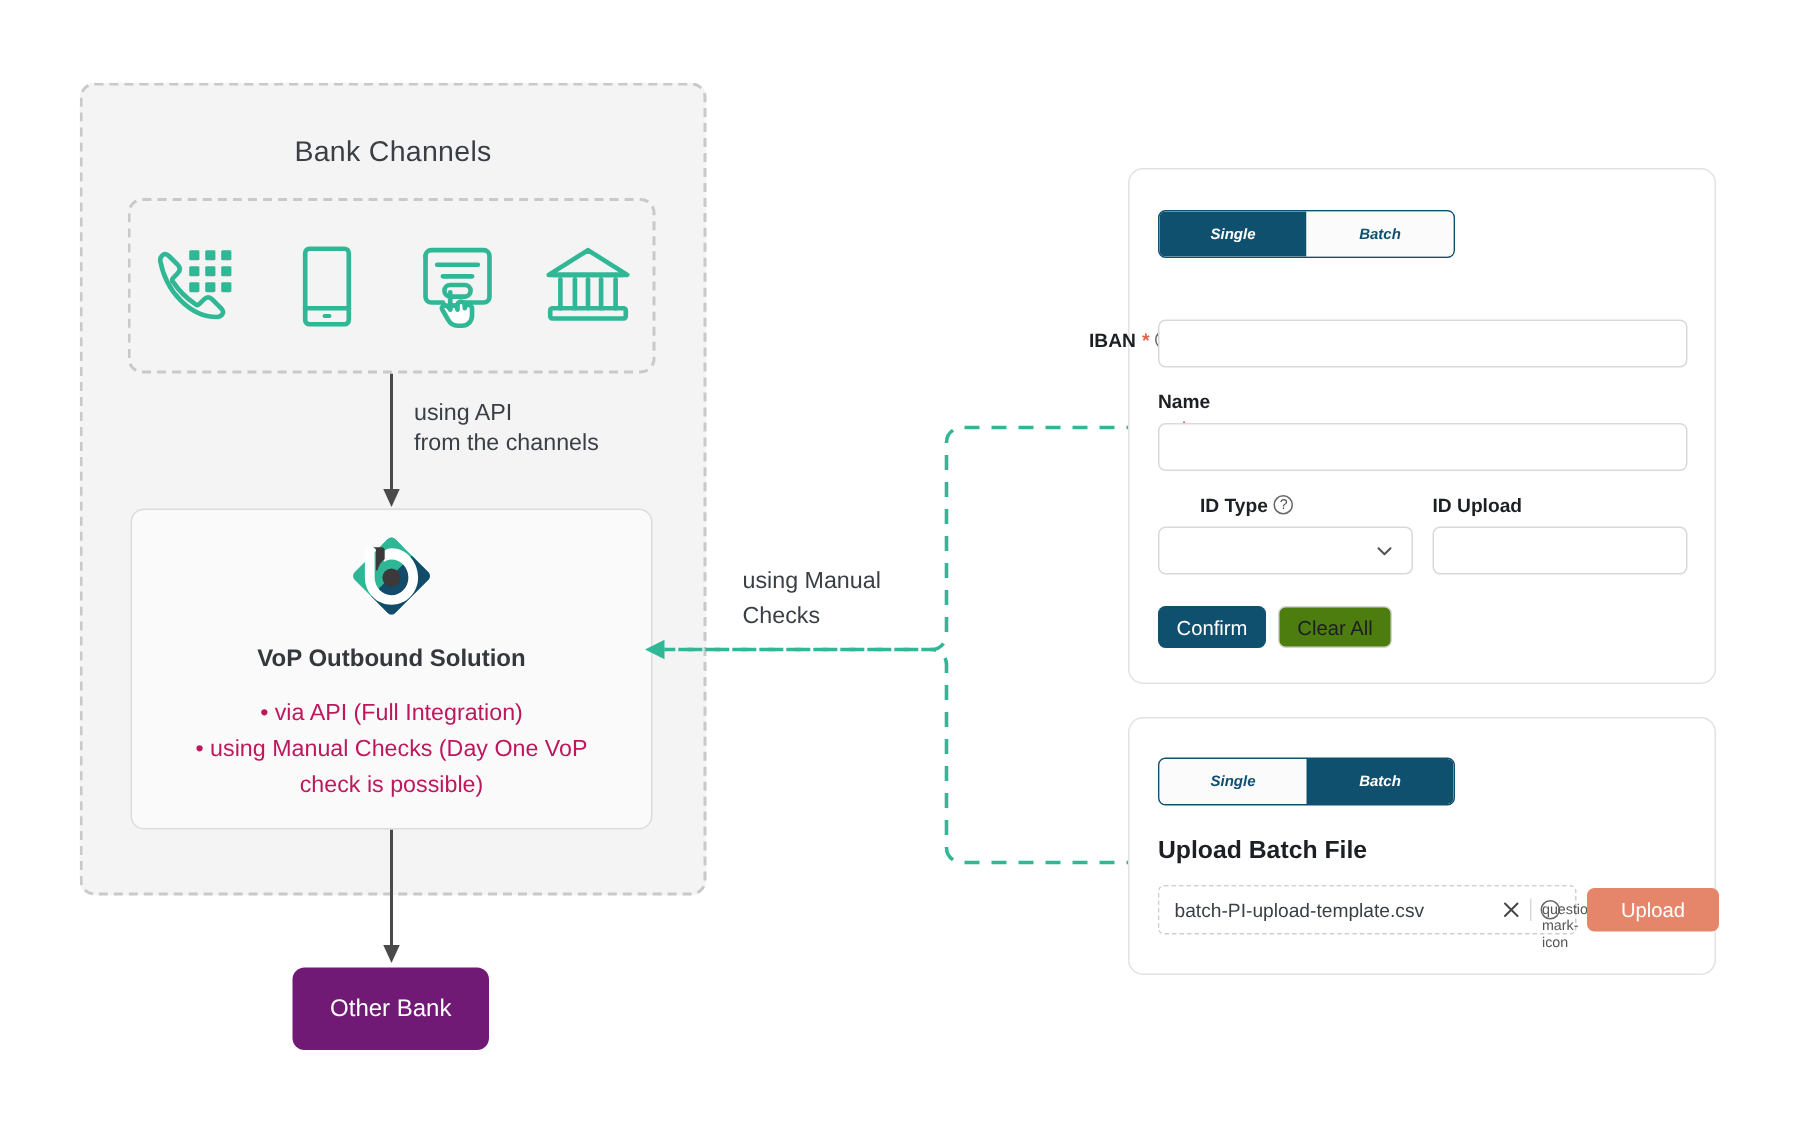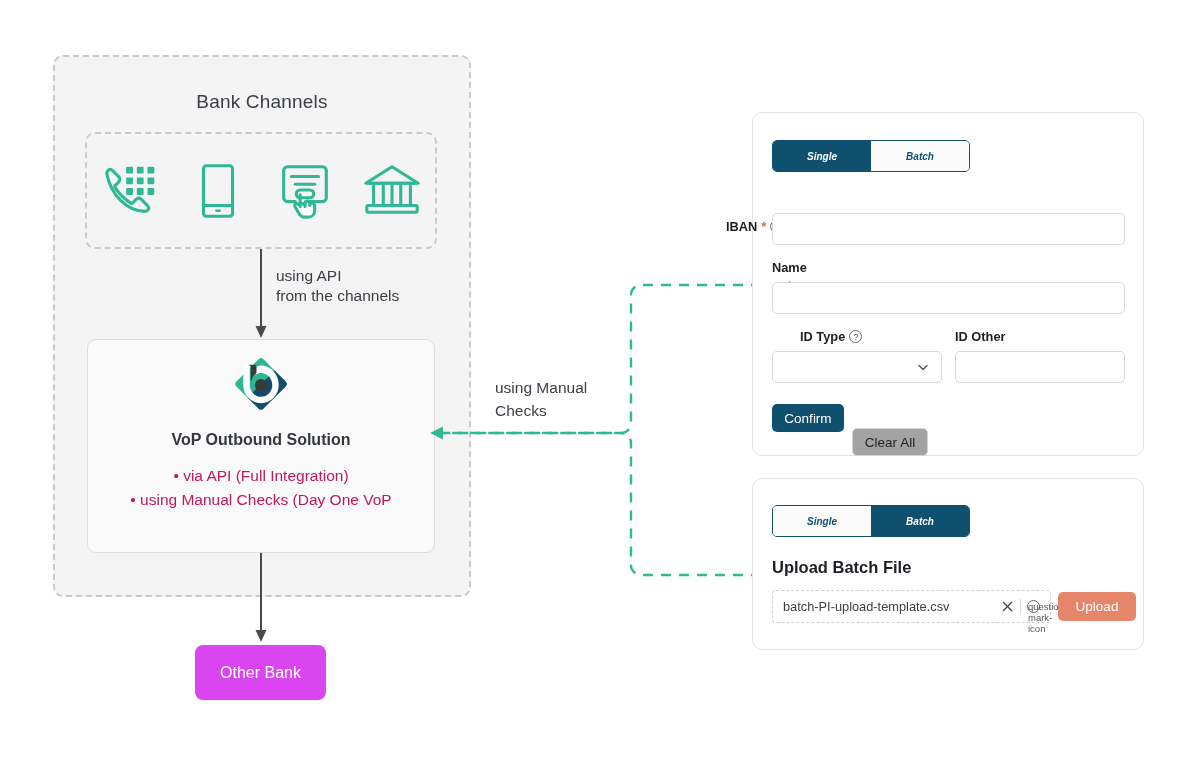--- a/index.html
+++ b/index.html
@@ -59,21 +59,21 @@
     text-align: center; font-size: 15.5px; line-height: 24px; color: #be185d;
   }
   .vop-bullets li { list-style: none; }
 
   
   .arrow-v2 { position: absolute; left: 254px; top: 553px; width: 14px; height: 90px; }
 
   .other-bank {
     position: absolute; left: 195px; top: 645px;
     width: 131px; height: 55px;
-    background: #d946ef; border-radius: 8px;
+    background: #701a75; border-radius: 8px;
     display: flex; align-items: center; justify-content: center;
     color: #ffffff; font-size: 16px;
   }
 
   
   .connector { position: absolute; left: 425px; top: 275px; width: 340px; height: 310px; }
 
   .manual-label {
     position: absolute; left: 495px; top: 376px;
     font-size: 15.5px; line-height: 23px; color: #3a3f45;
@@ -123,37 +123,37 @@
   .sel-caret {
     position: absolute; right: 12px; top: 50%; transform: translateY(-50%);
     width: 12px; height: 12px;
   }
 
   .btn {
     position: absolute; display: flex; align-items: center; justify-content: center;
     font-size: 13.5px; font-weight: normal; border-radius: 5px; cursor: pointer;
   }
   .btn-confirm { left: 772px; top: 404px; width: 72px; height: 28px; background: #10506f; color: #fff; }
-  .btn-clear   { left: 852px; top: 428px; width: 76px; height: 28px;
-                 background: #a3a3a3; color: #1c1f23; border: 1px solid #d4d4d4; }
+  .btn-clear   { left: 852px; top: 404px; width: 76px; height: 28px;
+                 background: #4d7c0f; color: #1c1f23; border: 1px solid #d4d4d4; }
 
   .upload-title {
     position: absolute; left: 772px; top: 558px;
     font-size: 16.5px; font-weight: bold; color: #1c1f23;
   }
   .file-input {
     position: absolute; left: 772px; top: 590px; width: 279px; height: 33px;
     border: 1.5px dashed #cfcfcf; border-radius: 4px;
     display: flex; align-items: center; padding: 0 10px; gap: 6px;
   }
   .file-name { flex: 1; font-size: 12.8px; color: #3a3f45; }
   .x-icon { width: 13px; height: 13px; cursor: pointer; }
   .divider-v { width: 1px; height: 15px; background: #d9d9d9; }
   .btn-upload {
-    position: absolute; left: 1058px; top: 592px; width: 78px; height: 29px;
+    position: absolute; left: 1058px; top: 592px; width: 88px; height: 29px;
     background: #e5866a; color: #ffffff;
   }
 </style>
 </head>
 <body>
 
 <div id="stage">
 
   <div class="bank-container"></div>
 
@@ -220,20 +220,21 @@
     </g>
     <path d="M50 18c-3.5 0-6.5 1.3-8.8 3.3V34c2.4-1.9 5.4-3 8.8-3 10.7 0 19.4 9.2 19.4 20.6S60.7 72 50 72s-19.4-9.2-19.4-20.6V21a4 4 0 0 0-4-4h-3.2a4 4 0 0 0-4 4v30.4C19.4 69.2 33 83 50 83s30.6-13.8 30.6-31.6S67 18 50 18z" fill="#ffffff"></path>
     <circle cx="50" cy="52" r="10.5" fill="#3a3a3a"></circle>
     <path d="M29 17h9.2a4 4 0 0 1 4 4v9.5c-4.2 3.1-7.2 7.8-8.4 13.3h-1.6V21a4 4 0 0 0-3.2-3.9z" fill="#3a3a3a"></path>
   </svg>
 
   <div class="vop-title">VoP Outbound Solution</div>
   <ul class="vop-bullets">
     <li>•  via API (Full Integration)</li>
     <li>•  using Manual Checks (Day One VoP</li>
+    <li>check is possible)</li>
   </ul>
 
   <svg class="arrow-v2" viewBox="0 0 14 90">
     <line x1="7" y1="0" x2="7" y2="78" stroke="#4a4a4a" stroke-width="2"></line>
     <polygon points="7,89 1.5,77 12.5,77" fill="#4a4a4a"></polygon>
   </svg>
 
   <div class="other-bank">
     <span>Other Bank</span>
   </div>
@@ -272,21 +273,21 @@
     <span>ID Type</span>
     <span class="qmark">?</span>
   </div>
   <div class="tbox" style="left:772px; top:351px; width:170px; height:32px;">
     <svg class="sel-caret" viewBox="0 0 12 12">
       <path d="M2 4.5L6 8.5L10 4.5" stroke="#555" stroke-width="1.4" fill="none" stroke-linecap="round" stroke-linejoin="round"></path>
     </svg>
   </div>
 
   <div class="field-label" style="left:955px; top:329px;">
-    <span>ID Other</span>
+    <span>ID Upload</span>
   </div>
   <input class="tbox" style="left: 955px; top: 351px; width: 170px; height: 32px; padding: 0px 10px; font-size: 13px;" value="" placeholder="">
 
   <div class="btn btn-confirm">Confirm</div>
   <div class="btn btn-clear">Clear All</div>
 
   <div class="panel panel-batch"></div>
 
   <div class="seg seg-batch">
     <div class="seg-btn inactive">Single</div>

